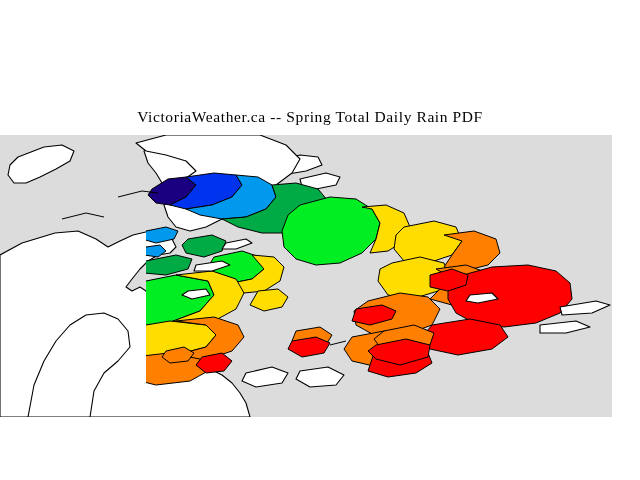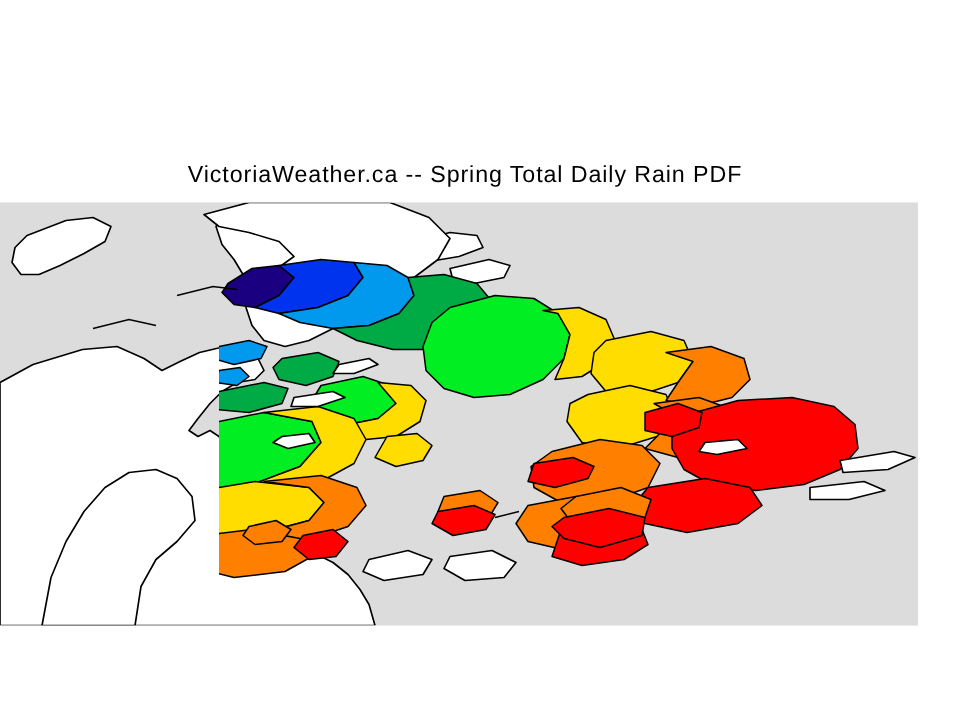--- a/index.html
+++ b/index.html
@@ -18,21 +18,21 @@
     position: absolute;
     left: 0; top: 0;
     width: 640px; height: 480px;
     background: #ffffff;
   }
   #title {
     position: absolute;
     left: 0; top: 108px;
     width: 620px;
     text-align: center;
-    font-family: Liberation Sans, sans-serif;
+    font-family: Liberation Serif, serif;
     font-size: 15.5px;
     letter-spacing: 0.6px;
     color: #000000;
     white-space: nowrap;
   }
   #map-panel {
     position: absolute;
     left: 0px; top: 135px;
     width: 612px; height: 282px;
     background: #dcdcdc;

